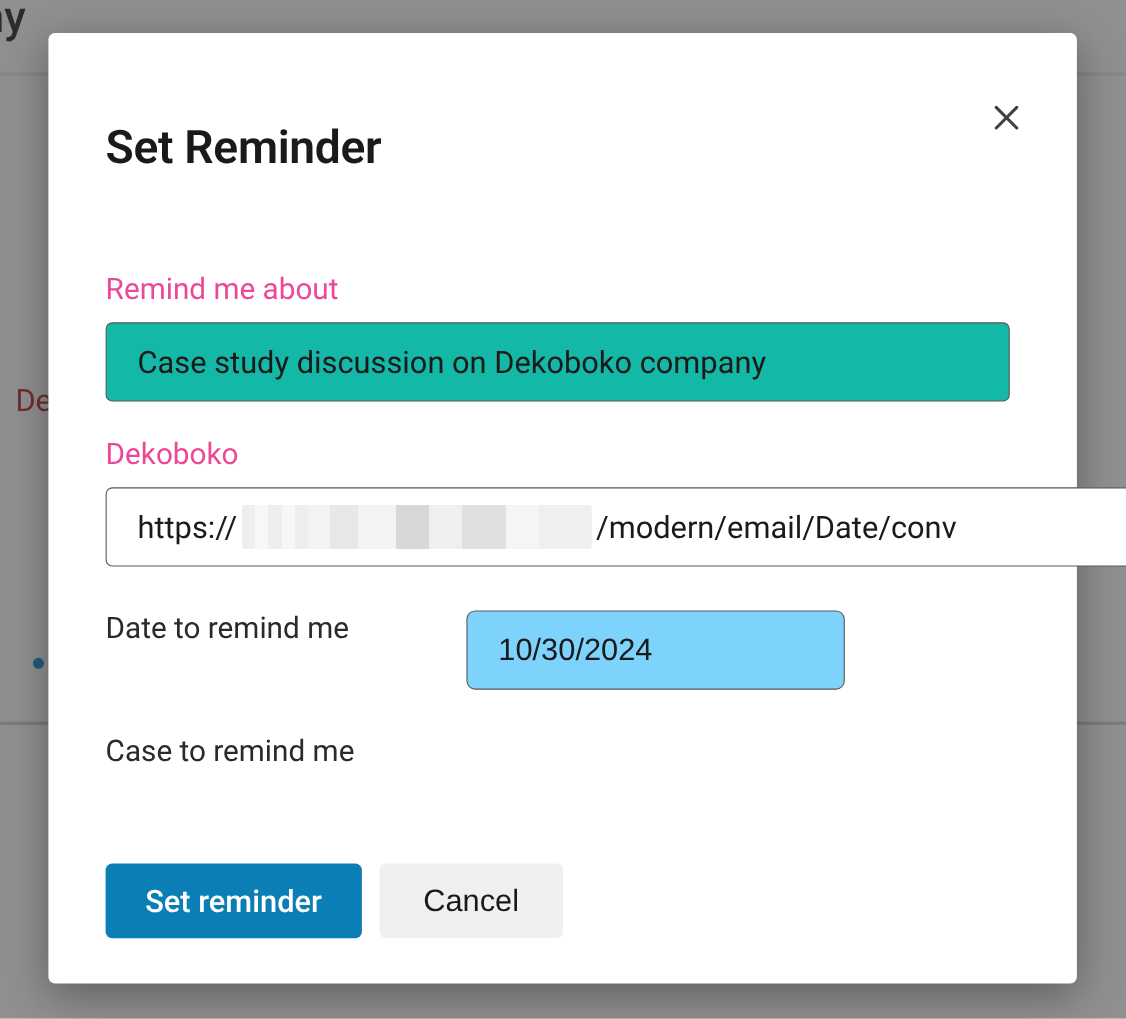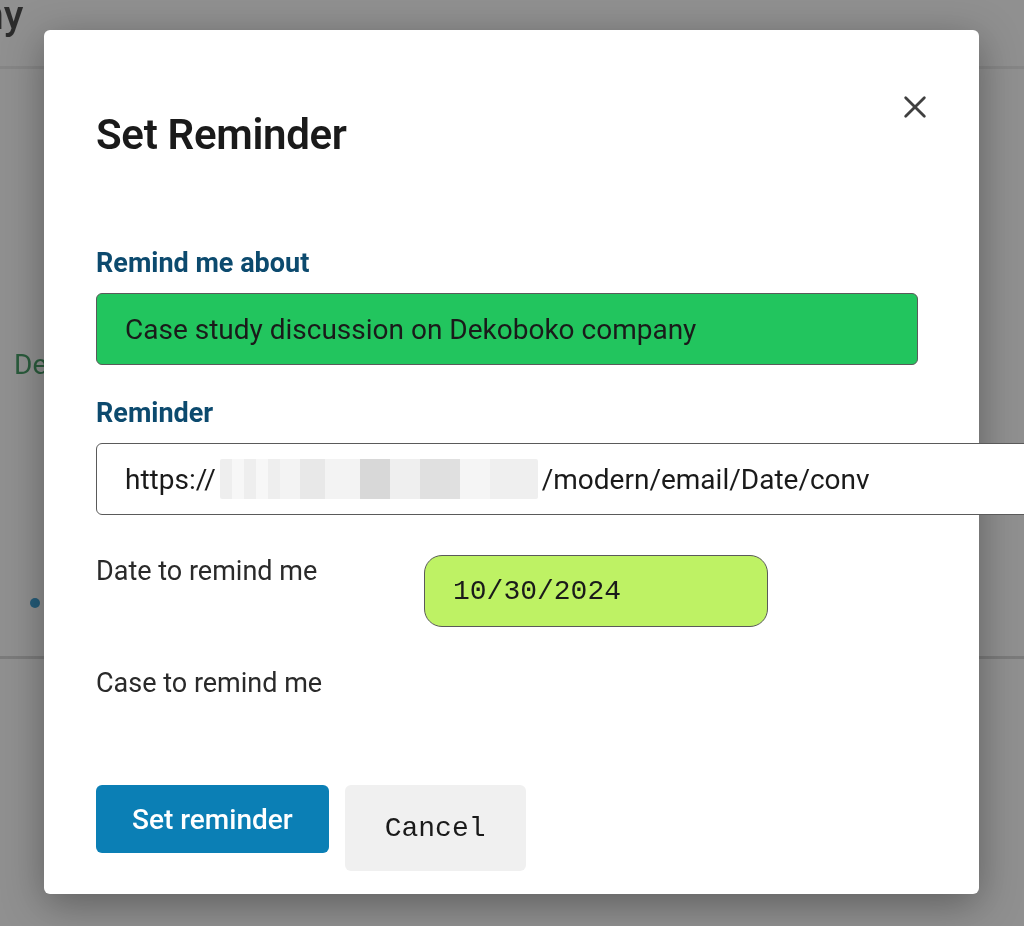--- a/index.html
+++ b/index.html
@@ -10,21 +10,21 @@
     }
     .bg-text-top {
       position: absolute; left: -40px; top: -8px;
       font-size: 40px; font-weight: 500; color: #1a1a1a;
     }
     .bg-divider {
       position: absolute; left: 0; right: 0; top: 66px; height: 3px; background: #e0e0e0;
     }
     .bg-text-left {
       position: absolute; left: 14px; top: 348px;
-      font-size: 28px; font-weight: 400; color: #15803d;
+      font-size: 28px; font-weight: 400; color: #b91c1c;
     }
     .bg-dot {
       position: absolute; left: 30px; top: 598px; width: 10px; height: 10px; border-radius: 50%; background: #0b84c4;
     }
     .bg-divider2 {
       position: absolute; left: 0; right: 0; top: 656px; height: 3px; background: #c8c8c8;
     }
     .overlay {
       position: absolute; inset: 0;
       background: rgba(60,60,60,0.55);
@@ -52,35 +52,35 @@
     .modal-title {
       font-size: 42px;
       font-weight: 600;
       color: #1a1a1a;
       letter-spacing: -0.3px;
       margin-bottom: 88px;
     }
     .field-row { margin-bottom: 32px; }
     .field-label {
       font-size: 27px;
-      font-weight: 700;
-      color: #0c4a6e;
+      font-weight: 400;
+      color: #ec4899;
       margin-bottom: 14px;
       display: block;
     }
     .text-input {
       width: 822px;
       height: 72px;
       border: 1px solid #5a5a5a;
       border-radius: 6px;
       padding: 0 28px;
       font-size: 28px;
       color: #1a1a1a;
       font-family: inherit;
-      background: #22c55e;
+      background: #14b8a6;
       text-overflow: ellipsis;
       white-space: nowrap;
       overflow: hidden;
     }
     .inline-row {
       display: flex;
       align-items: flex-start;
       margin-top: 40px;
       gap: 26px;
     }
@@ -88,54 +88,54 @@
       font-size: 27px;
       font-weight: 400;
       color: #2a2a2a;
       width: 302px;
       flex: none;
     }
     .small-input {
       width: 344px;
       height: 72px;
       border: 1px solid #5a5a5a;
-      border-radius: 18px;
+      border-radius: 8px;
       padding: 0 28px;
       font-size: 28px;
       color: #1a1a1a;
-      font-family: Liberation Mono, monospace;
-      background: #bef264;
+      font-family: Liberation Sans, sans-serif;
+      background: #7dd3fc;
     }
     .button-row {
       display: flex;
       gap: 16px;
       margin-top: 86px;
     }
     .btn-primary {
       height: 68px;
       padding: 0 36px;
       border: none;
       border-radius: 6px;
       background: #0b7fb5;
       color: #ffffff;
       font-size: 28px;
       font-weight: 500;
       font-family: inherit;
       cursor: pointer;
     }
     .btn-secondary {
-      height: 86px;
+      height: 68px;
       padding: 0 40px;
       border: none;
       border-radius: 6px;
       background: #f0f0f0;
       color: #1a1a1a;
       font-size: 28px;
       font-weight: 500;
-      font-family: Liberation Mono, monospace;
+      font-family: Liberation Sans, sans-serif;
       cursor: pointer;
     }
     
     .location-container {
       width: 989px;
       height: 72px;
       border: 1px solid #5a5a5a;
       border-radius: 6px;
       padding: 0 28px;
       font-size: 28px;
@@ -190,21 +190,21 @@
   </button>
 
   <h1 class="modal-title">Set Reminder</h1>
 
   <div class="field-row">
     <label class="field-label">Remind me about</label>
     <input type="text" class="text-input" value="Case study discussion on Dekoboko company" style="">
   </div>
 
   <div class="field-row">
-    <label class="field-label">Reminder</label>
+    <label class="field-label">Dekoboko</label>
     <div class="location-container" tabindex="0">
       <span>https://</span>
       <span class="redacted-segment"></span>
       <span>/modern/email/Date/conv</span>
     </div>
   </div>
 
   <div class="inline-row">
     <div class="inline-label">Date to remind me</div>
     <input type="text" class="small-input" value="10/30/2024" style="">

